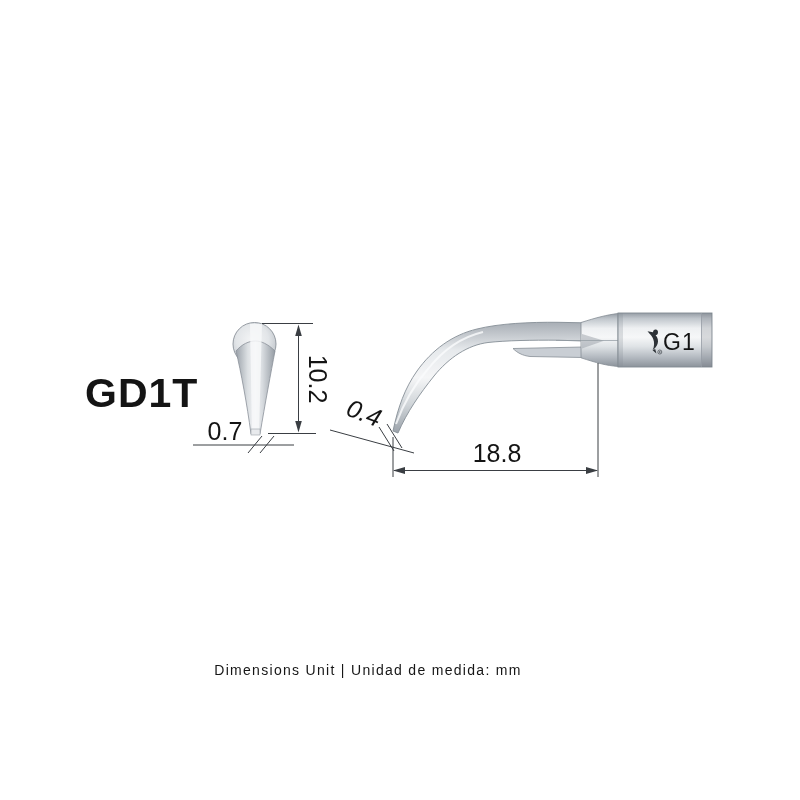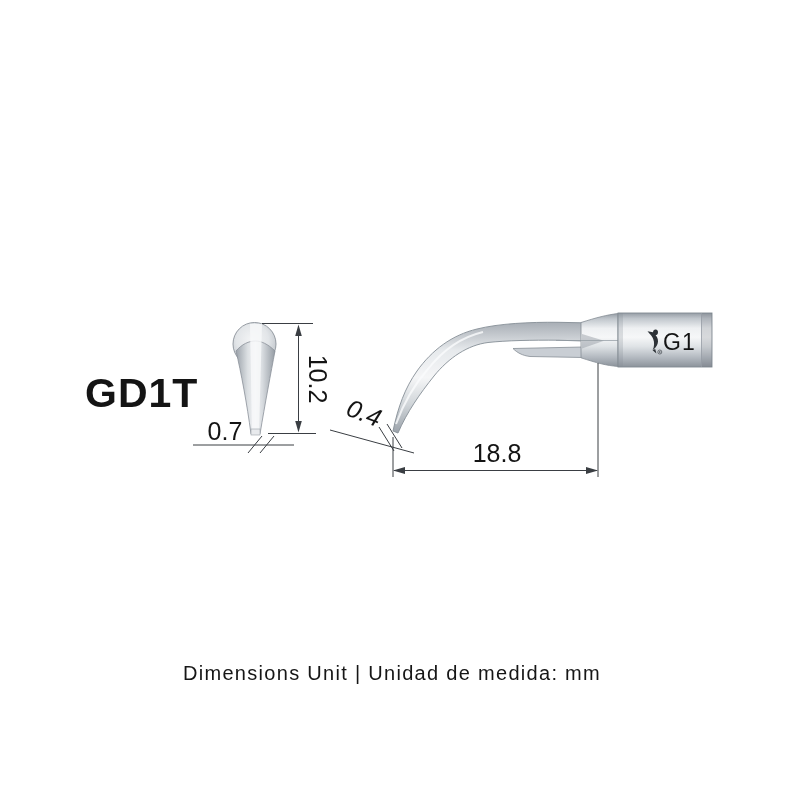--- a/index.html
+++ b/index.html
@@ -7,21 +7,21 @@
     width:800px;height:800px;background:#ffffff;position:relative;
     font-family:"Liberation Sans", sans-serif;overflow:hidden;
   }
   svg text{
     font-family:"Liberation Sans", sans-serif;
     fill:#141414;
   }
   .dim-text{font-size:25px;}
   .caption{
     position:absolute;left:0;top:662px;width:736px;text-align:center;
-    font-size:20px;letter-spacing:1.3px;color:#161616;padding-left:24px;
+    font-size:14px;letter-spacing:1.3px;color:#161616;
   }
   .model-label-svg{font-size:41px;font-weight:bold;letter-spacing:1px;}
 </style>
 </head>
 <body>
 
 
 
 <svg width="800" height="800" viewBox="0 0 800 800">
   <defs>

